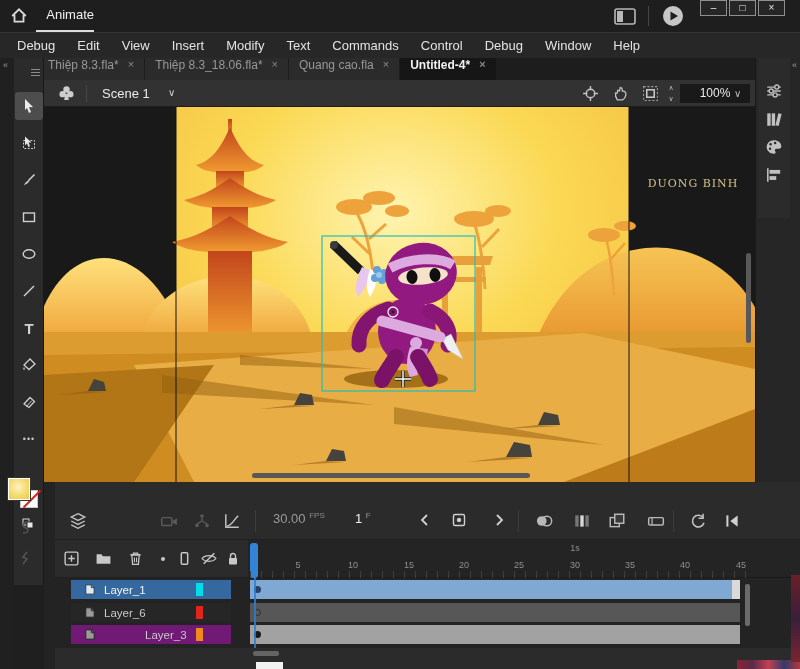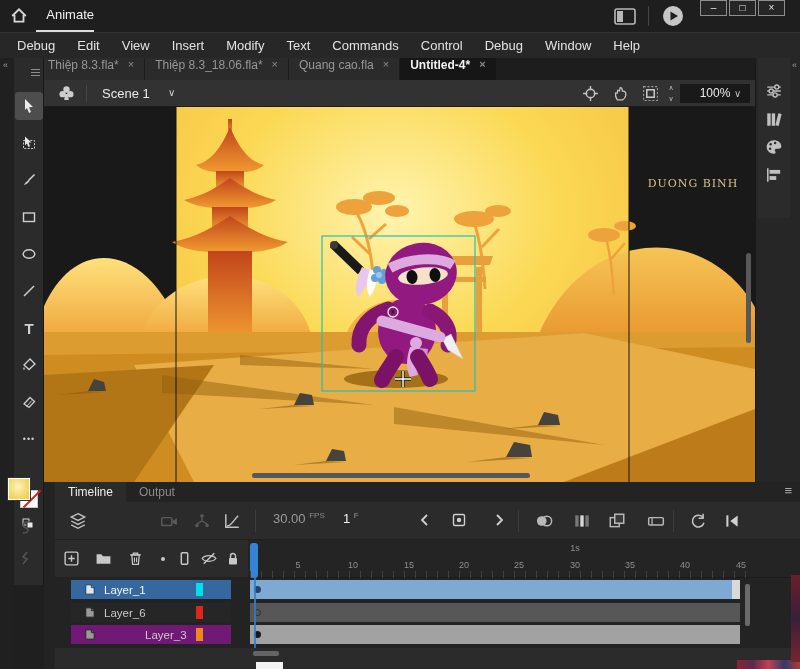--- a/index.html
+++ b/index.html
@@ -74,21 +74,21 @@
   #timeline{left:55px;top:482px;width:745px;height:187px;background:#2b2b2b;}
   #tl-tabs{left:0;top:0;width:745px;height:20px;background:#232323;display:flex;}
   .tl-tab{padding:0 13px;font-size:12px;line-height:20px;}
   .tl-tab.active{background:#2b2b2b;color:#ececec;}
   .tl-tab.inactive{background:#232323;color:#8a8a8a;}
   #tl-menu{position:absolute;right:8px;top:0;line-height:18px;color:#aaa;font-size:13px;}
   #tl-toolbar{left:0;top:20px;width:745px;height:38px;background:#2b2b2b;border-bottom:1px solid #1f1f1f;}
   .ti{position:absolute;top:10px;}
   #fps-group{left:218px;top:9px;font-size:13px;color:#9a9a9a;}
   #fps-group sup{font-size:8px;color:#8a8a8a;}
-  #frame-group{left:288px;top:9px;font-size:13px;color:#f0f0f0;}
+  #frame-group{left:300px;top:9px;font-size:13px;color:#f0f0f0;}
   #frame-group sup{font-size:8px;color:#9a9a9a;}
   .vsep{position:absolute;top:8px;width:1px;height:22px;background:#3d3d3d;}
 
   
   #tl-header{left:0;top:58px;width:193px;height:38px;background:#2b2b2b;border-bottom:1px solid #202020;}
   .hi{position:absolute;top:10px;}
   #ruler{left:193px;top:58px;width:552px;height:38px;background:#242424;border-bottom:1px solid #1a1a1a;}
   .tick-label{position:absolute;top:20px;transform:translateX(-50%);font-size:9px;color:#8f8f8f;}
   #time-marker{position:absolute;left:327px;top:3px;transform:translateX(-50%);font-size:9px;color:#8f8f8f;}
   #tickstrip{position:absolute;left:2px;top:31px;width:500px;height:7px;background:repeating-linear-gradient(90deg,#3f3f3f 0 1px,transparent 1px 11px);}
@@ -434,25 +434,20 @@
           <path d="M2.5 2 V14" stroke="#c0c0c0" stroke-width="1.4"></path>
           <rect x="4" y="3.5" width="9.5" height="3.4" fill="#c0c0c0"></rect>
           <rect x="4" y="9" width="6" height="3.4" fill="#c0c0c0"></rect>
         </svg>
     </div>
   </div>
 
   <div id="tl-gutter" class="abs"></div>
   <div id="timeline" class="abs">
 
-    <div id="tl-tabs" class="abs">
-      <div class="tl-tab active">Timeline</div>
-      <div class="tl-tab inactive">Output</div>
-      <div id="tl-menu">≡</div>
-    </div>
 
     <div id="tl-toolbar" class="abs">
       <svg class="ti" style="left:14px" width="18" height="18" viewBox="0 0 16 16">
           <g stroke="#c2c2c2" stroke-width="1.2" fill="none">
             <path d="M8 1.5 L14 4.5 L8 7.5 L2 4.5 Z"></path>
             <path d="M2 8 L8 11 L14 8"></path>
             <path d="M2 11.5 L8 14.5 L14 11.5"></path>
           </g>
         </svg>
       <svg class="ti" style="left:105px" width="18" height="18" viewBox="0 0 16 16">

